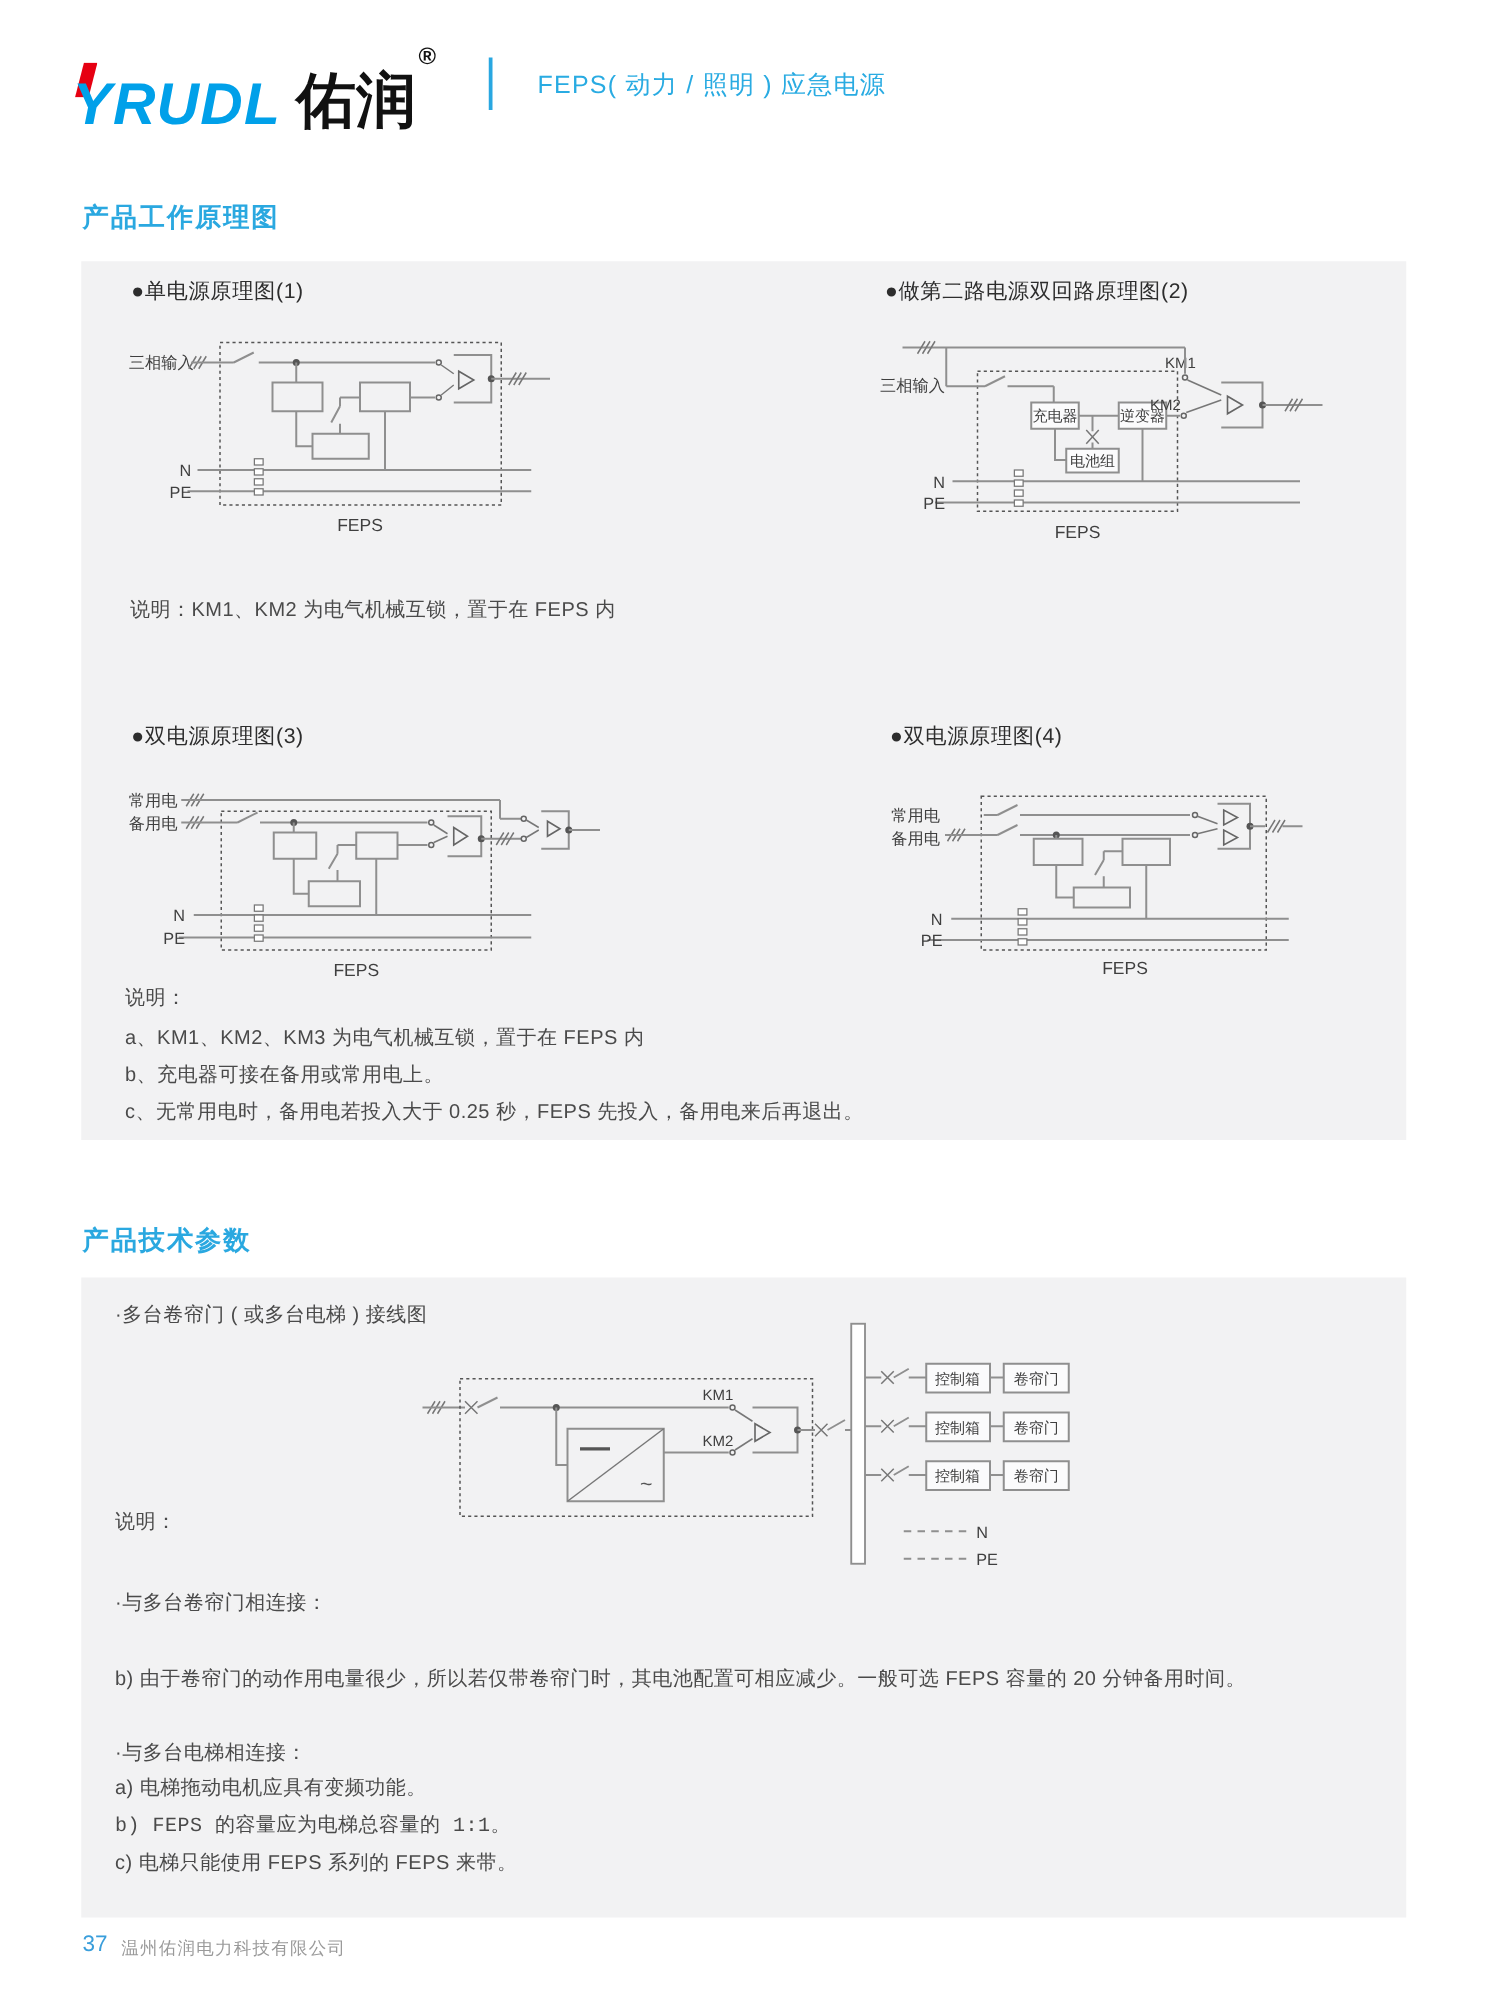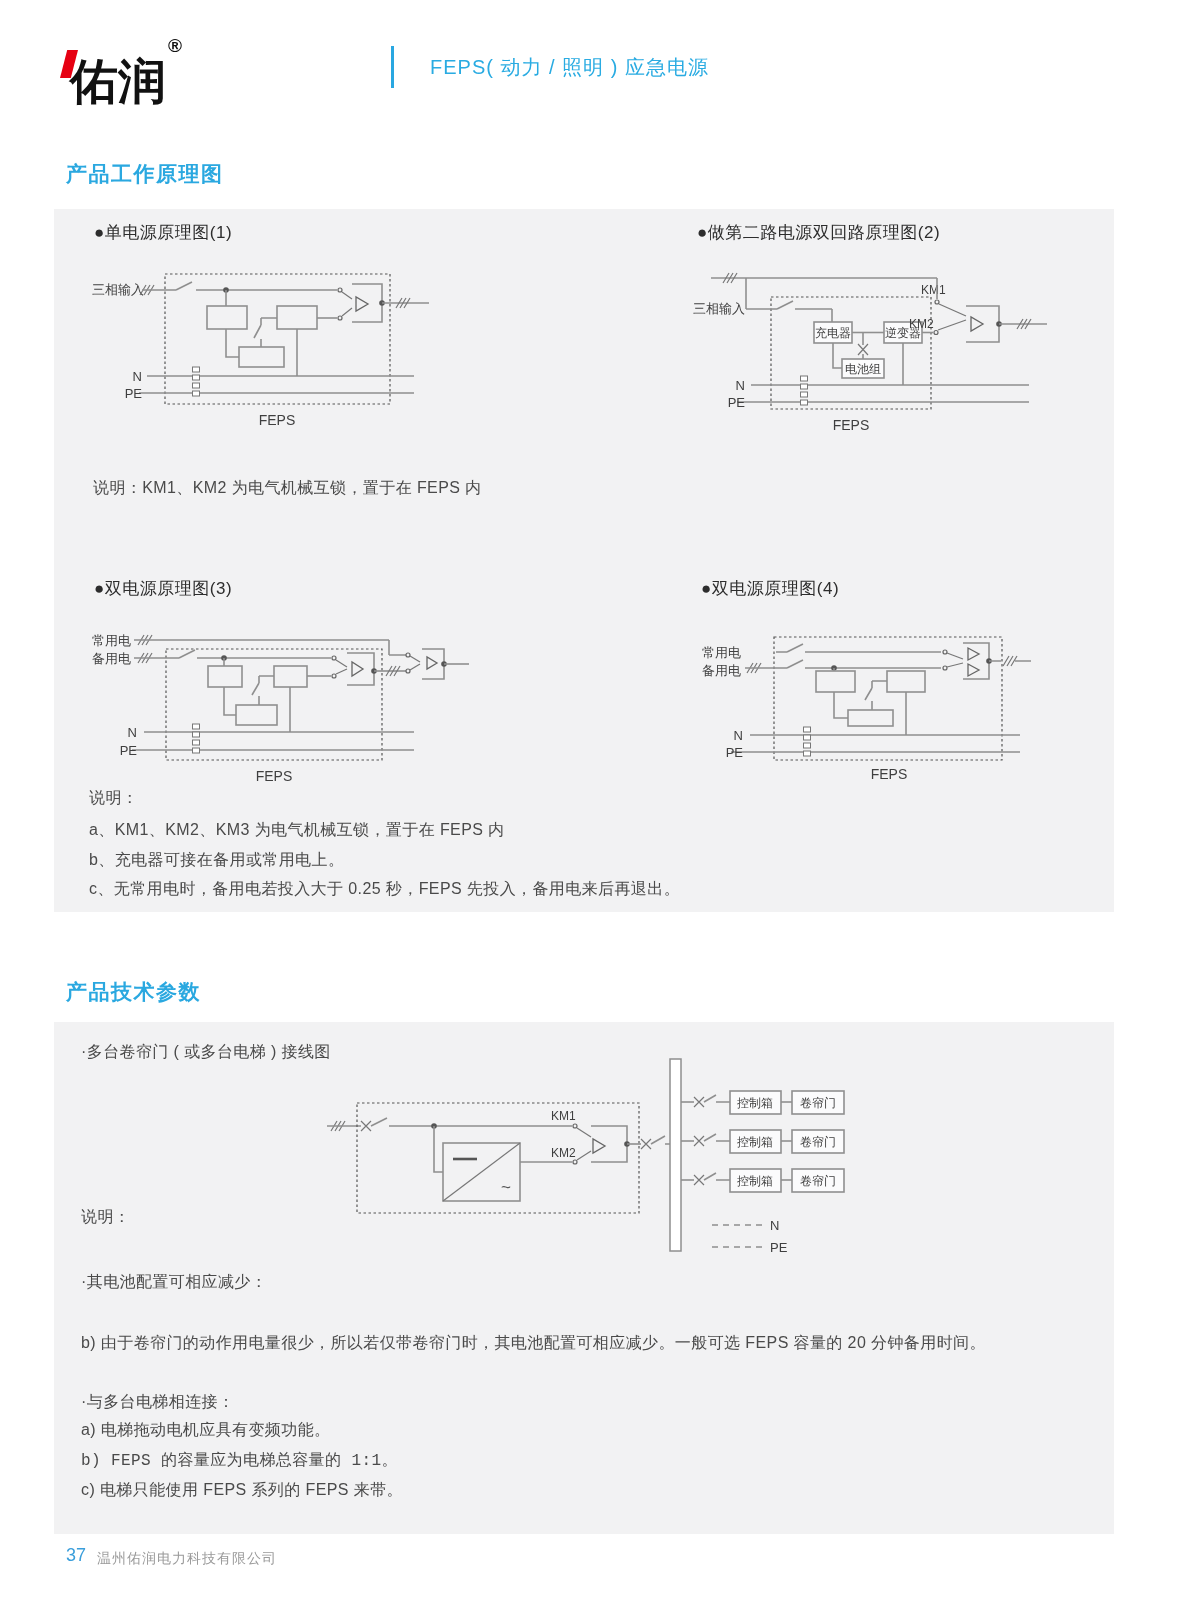--- a/index.html
+++ b/index.html
@@ -11,21 +11,21 @@
   .logo-red{position:absolute;left:2px;top:14px;width:18px;height:28px;background:#e60012;
             clip-path:polygon(40% 0,100% 0,60% 100%,0 100%);}
   .logo-en{position:relative;font-size:47px;font-weight:900;font-style:italic;color:#00a0e9;
            letter-spacing:1px;line-height:1;}
   .logo-cn{font-size:48px;font-weight:900;color:#111;margin-left:12px;line-height:1;}
   .logo-reg{font-size:19px;font-weight:700;color:#111;margin-left:2px;align-self:flex-start;line-height:1;}
   .hdr-divider{position:absolute;left:391px;top:46px;width:3px;height:42px;background:#29a7e1;}
   .hdr-title{position:absolute;left:430px;top:54px;font-size:20px;color:#29abe2;letter-spacing:1px;}
 
   .sechead{position:absolute;font-size:21px;font-weight:bold;color:#2aa8e0;letter-spacing:1.5px;}
-  .graybox{position:absolute;left:54px;width:1060px;background:#f2f2f3;}
+  .graybox{position:absolute;left:65px;width:1060px;background:#f2f2f3;}
   .cap{position:absolute;font-size:17px;color:#2d2d2d;letter-spacing:0.5px;}
   .note{position:absolute;font-size:16px;color:#4a4a4a;letter-spacing:0.4px;white-space:nowrap;}
   .dsvg{position:absolute;}
 
   
   .wire{stroke:#8f8f8f;stroke-width:1.6;fill:none;}
   .thin{stroke:#777;stroke-width:1.2;fill:none;}
   .cbox{stroke:#8f8f8f;stroke-width:1.6;fill:none;}
   .lblbox{stroke:#8f8f8f;stroke-width:1.6;fill:#fbfbfc;}
   .dotbox{stroke:#555;stroke-width:1.2;fill:none;stroke-dasharray:2.5 2.5;}
@@ -43,20 +43,21 @@
   .pg-num{position:absolute;left:66px;top:1545px;font-size:18px;color:#3a9edb;}
   .company{position:absolute;left:97px;top:1550px;font-size:14px;color:#9a9a9a;letter-spacing:1px;}
 </style>
 </head>
 <body>
 
 <div class="page">
 
   <div class="logo">
     <span class="logo-red"></span>
+    <span class="logo-en">YRUDL</span>
     <span class="logo-cn">佑润</span>
     <span class="logo-reg">®</span>
   </div>
   <div class="hdr-divider"></div>
   <div class="hdr-title">FEPS( 动力 / 照明 ) 应急电源</div>
 
   <div class="sechead" style="left:66px;top:160px;">产品工作原理图</div>
 
   <div class="graybox" style="top:209px;height:703px;">
 
@@ -300,21 +301,21 @@
       </g>
 
       <path class="dash" d="M393 185 H443"></path>
       <text class="dtext" x="451" y="190">N</text>
       <path class="dash" d="M393 207 H443"></path>
       <text class="dtext" x="451" y="212">PE</text>
     </svg>
 
     <div class="note" style="left:27px;top:185px;">说明：</div>
 
-    <div class="note" style="left:27px;top:250px;">·其电池配置可相应减少：</div>
+    <div class="note" style="left:27px;top:250px;">·与多台卷帘门相连接：</div>
     <div class="note" style="left:27px;top:311px;">b) 由于卷帘门的动作用电量很少，所以若仅带卷帘门时，其电池配置可相应减少。一般可选 FEPS 容量的 20 分钟备用时间。</div>
 
     <div class="note" style="left:27px;top:370px;">·与多台电梯相连接：</div>
     <div class="note" style="left:27px;top:398px;">a) 电梯拖动电机应具有变频功能。</div>
     <div class="note" style="left:27px;top:428px;font-family:Liberation Mono, monospace;">b) FEPS 的容量应为电梯总容量的 1:1。</div>
     <div class="note" style="left:27px;top:458px;">c) 电梯只能使用 FEPS 系列的 FEPS 来带。</div>
   </div>
 
   <div class="pg-num">37</div>
   <div class="company">温州佑润电力科技有限公司</div>

